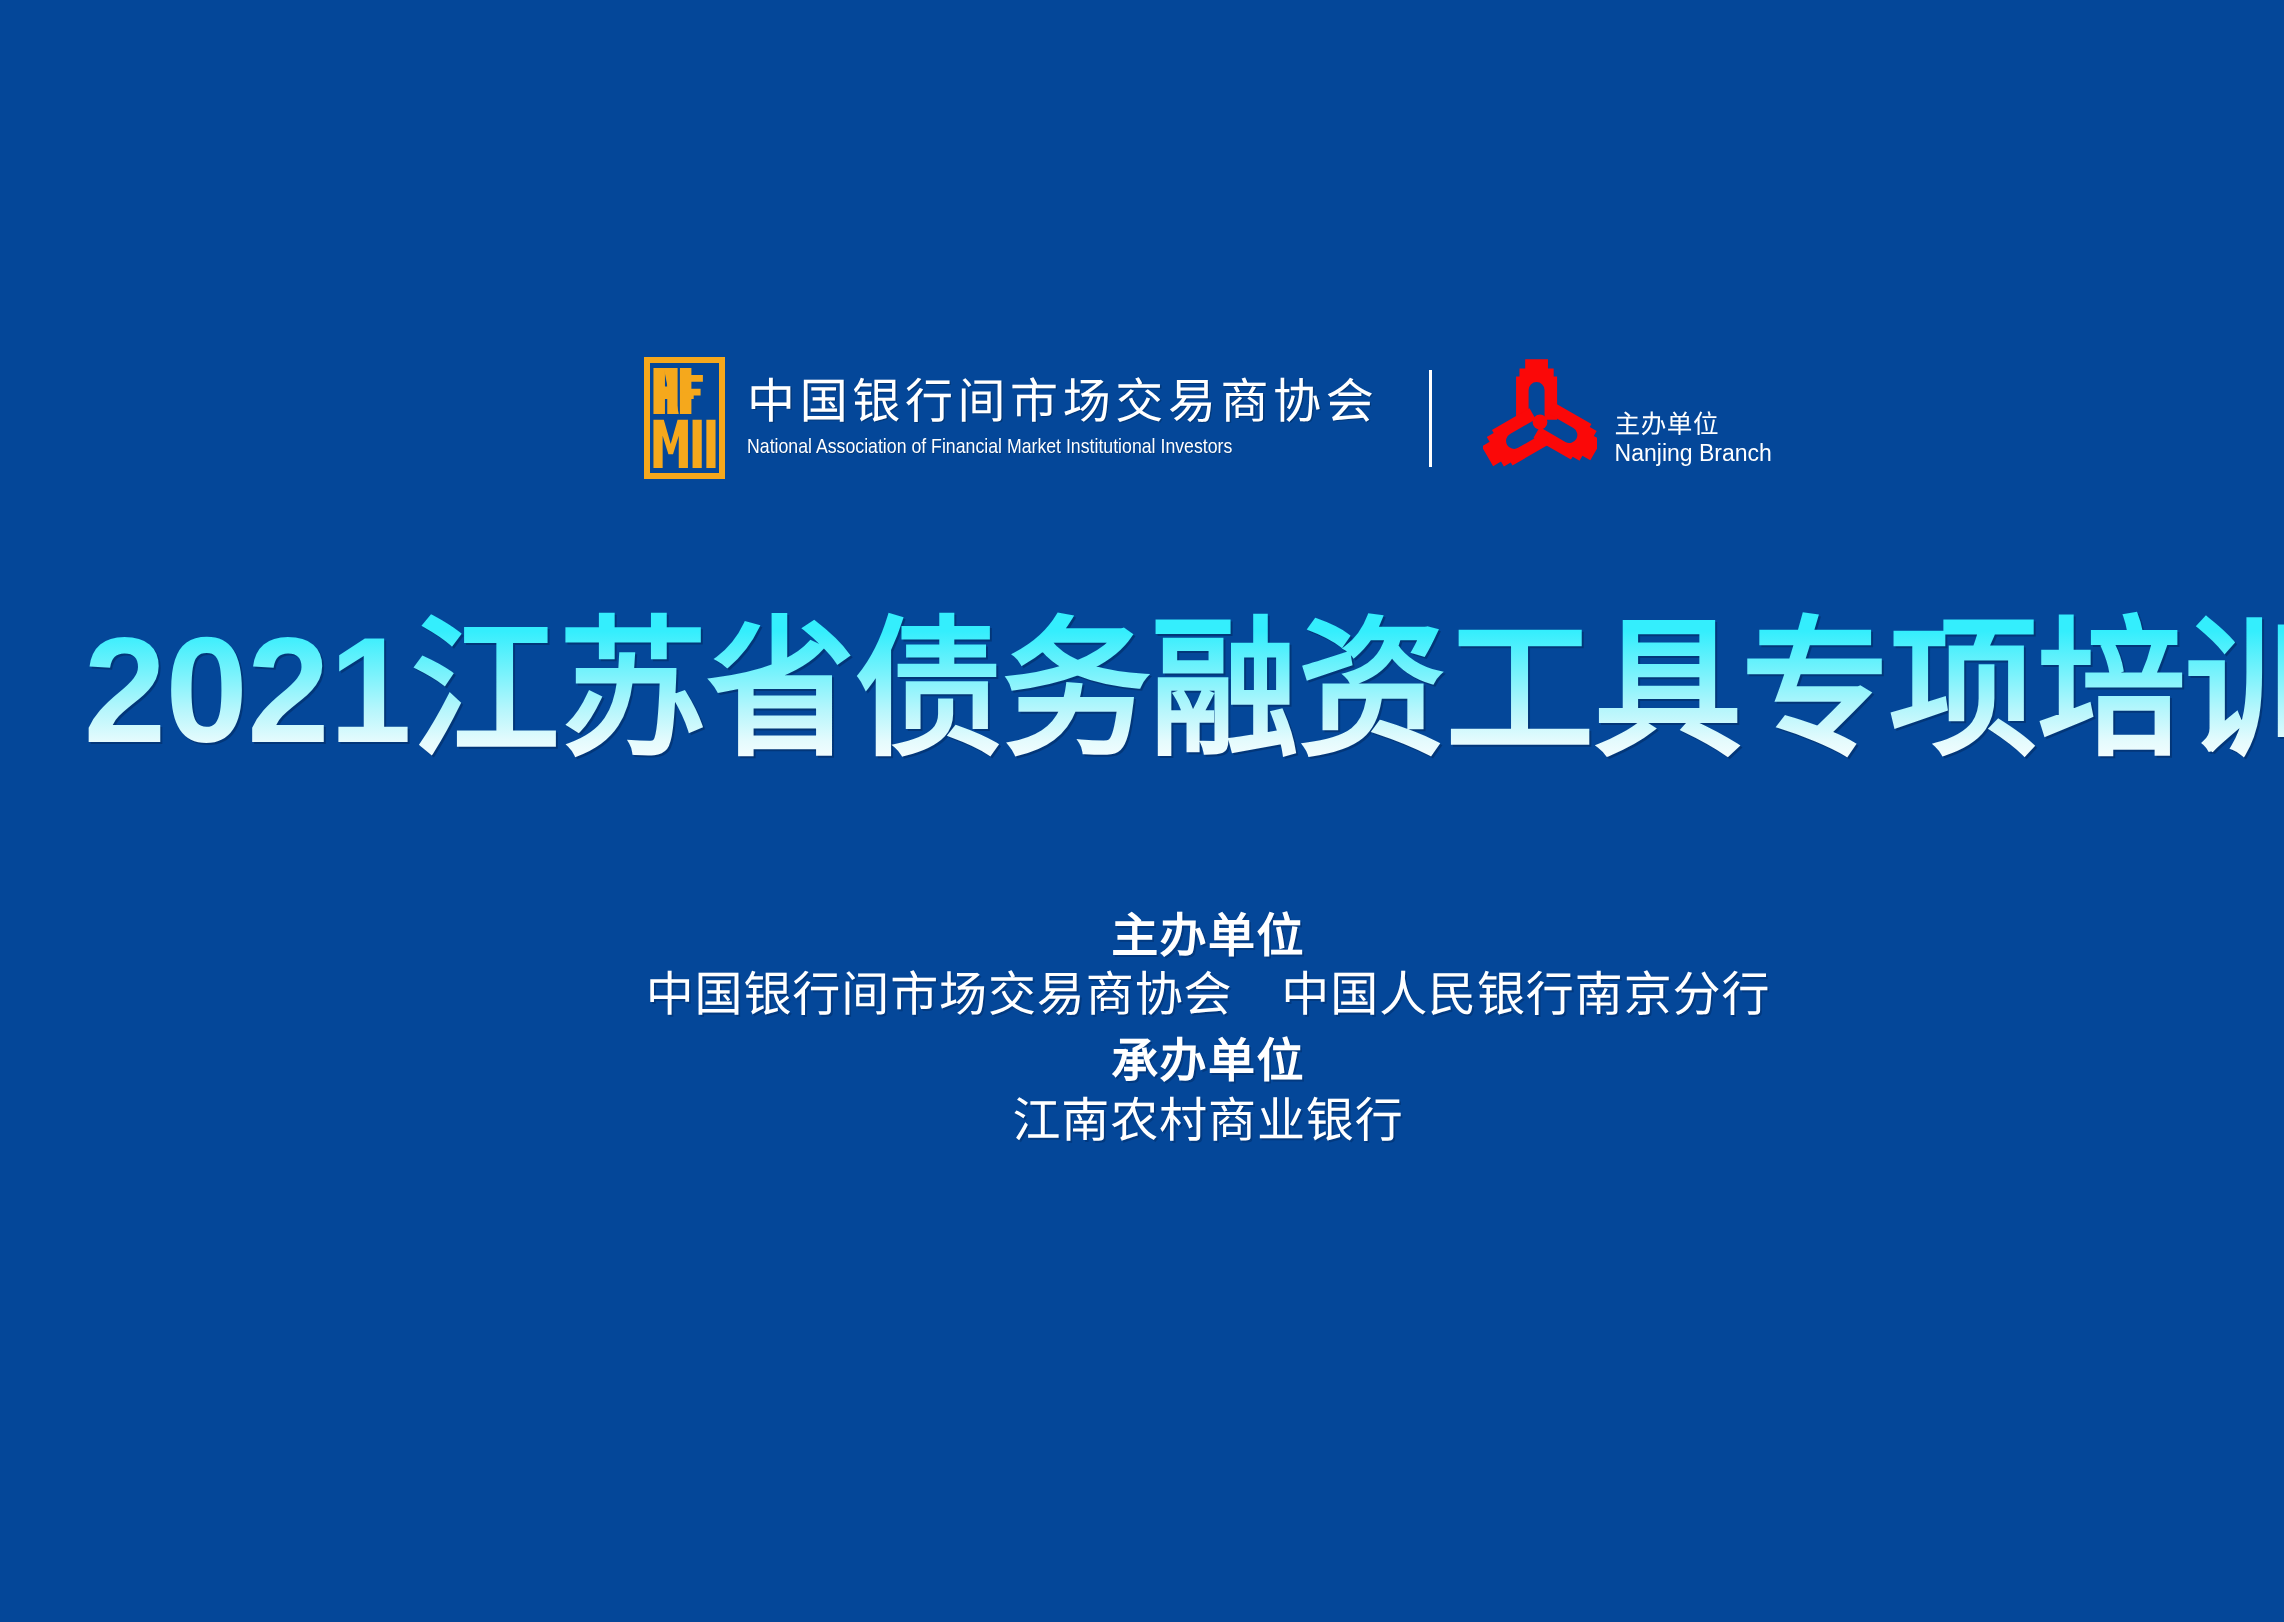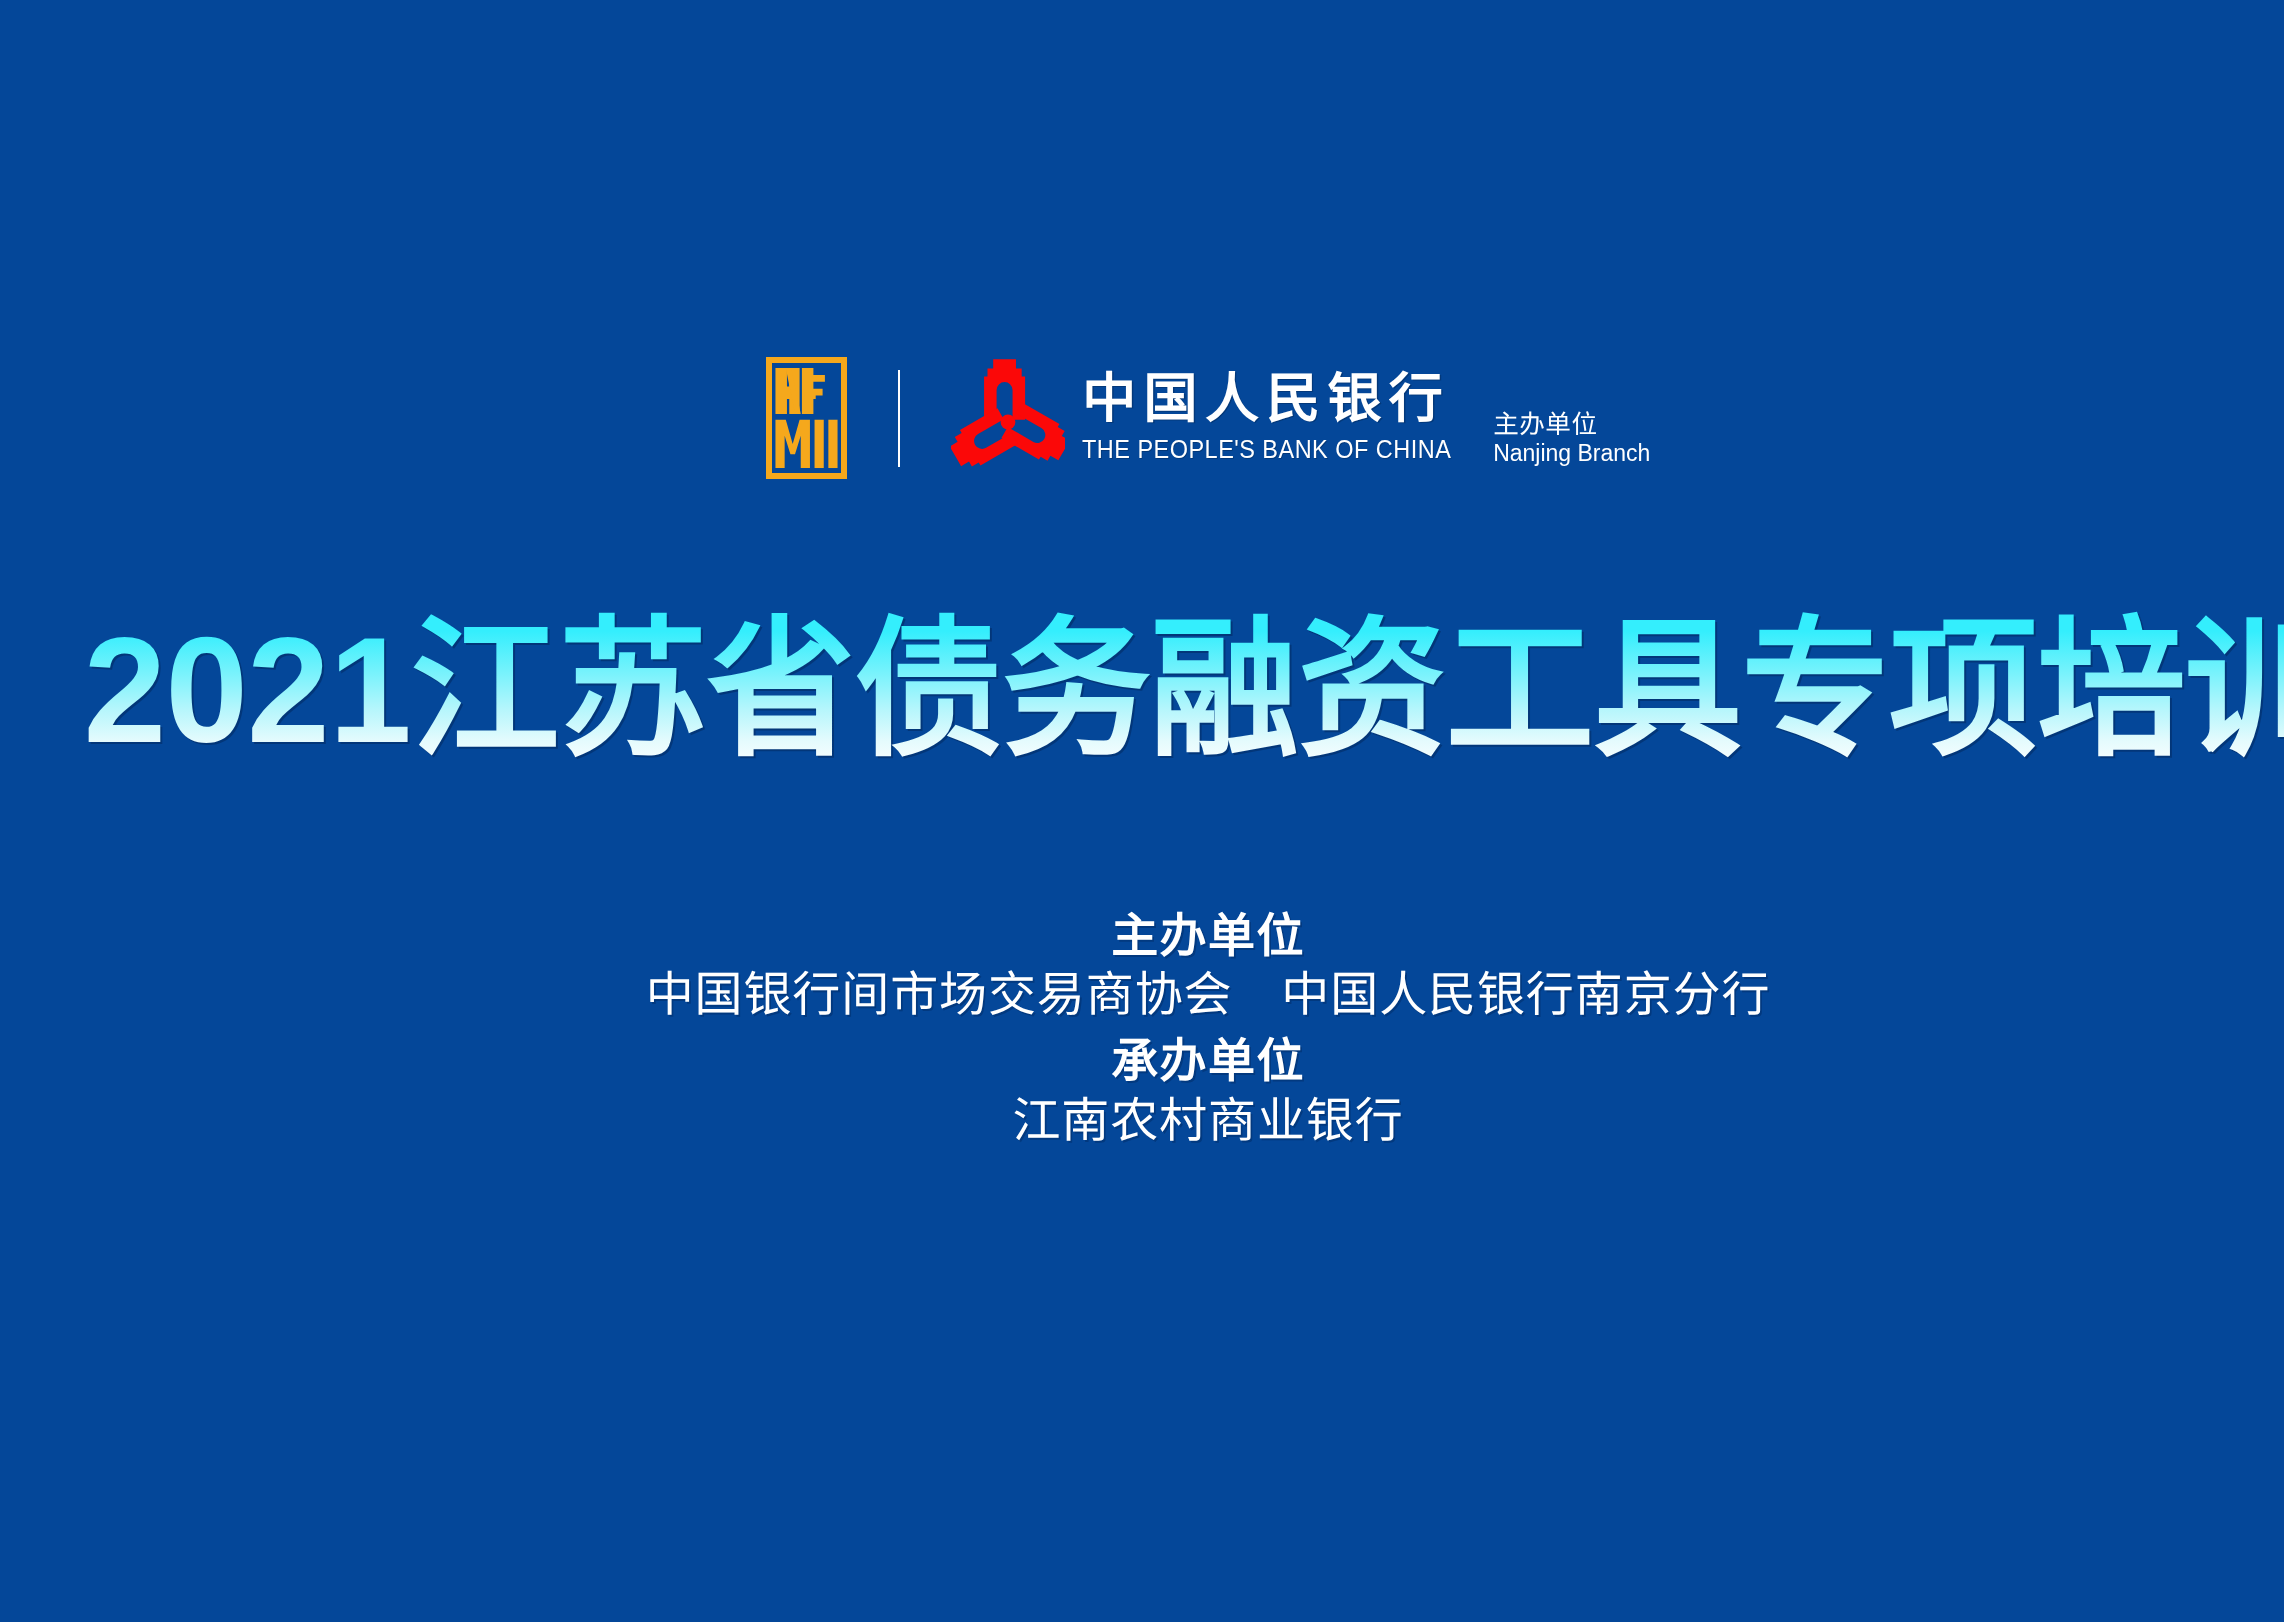--- a/index.html
+++ b/index.html
@@ -231,20 +231,24 @@
 
             <polygon points="6,98 24,98 36,140 48,98 66,98 66,182 50,182 50,126 40,158 32,158 22,126 22,182 6,182"></polygon>
 
             <rect x="74" y="98" width="16" height="84"></rect>
 
             <rect x="98" y="98" width="16" height="84"></rect>
           </g>
         </svg>
       </div>
 
+      <div class="nafmii-text">
+        <div class="nafmii-cn">中国银行间市场交易商协会</div>
+        <div class="nafmii-en">National Association of Financial Market Institutional Investors</div>
+      </div>
     </div>
 
     <div id="logo-divider"></div>
 
     <div class="logo-block">
 
       <div class="pboc-mark">
         <svg viewBox="0 0 200 210" xmlns="http://www.w3.org/2000/svg" aria-hidden="true">
           <g fill="#FB0808">
 
@@ -257,24 +261,20 @@
 
             <g transform="rotate(240 100 112)">
               <path d="M86,2 h28 v16 h10 v14 h6 v76 h-22 v-52 a14,14 0 0 0 -28,0 v52 h-22 v-76 h6 v-14 h10 v-16 z"></path>
             </g>
 
             <circle cx="100" cy="112" r="13"></circle>
           </g>
         </svg>
       </div>
 
-      <div class="pboc-text">
-        <div class="pboc-cn">中国人民银行</div>
-        <div class="pboc-en">THE PEOPLE'S BANK OF CHINA</div>
-      </div>
 
       <div class="pboc-branch">
         <div class="branch-cn">主办单位</div>
         <div class="branch-en">Nanjing Branch</div>
       </div>
     </div>
   </div>
 
   <div id="main-title" style="background-image: linear-gradient(rgb(52, 238, 253) 0%, rgb(52, 238, 253) 14%, rgb(115, 242, 252) 38%, rgb(181, 246, 252) 62%, rgb(229, 251, 253) 82%, rgb(255, 255, 255) 100%); transform: scaleX(0.984877);">2021江苏省债务融资工具专项培训</div>
 

